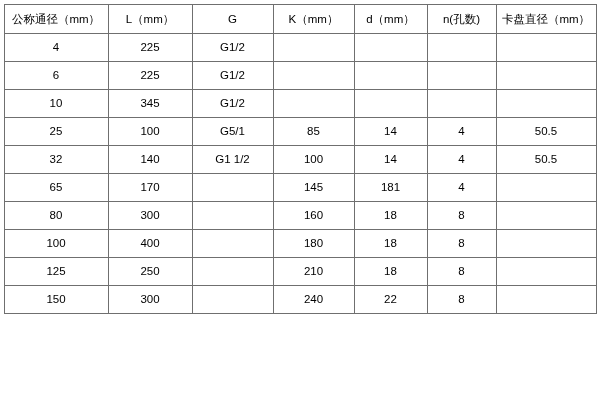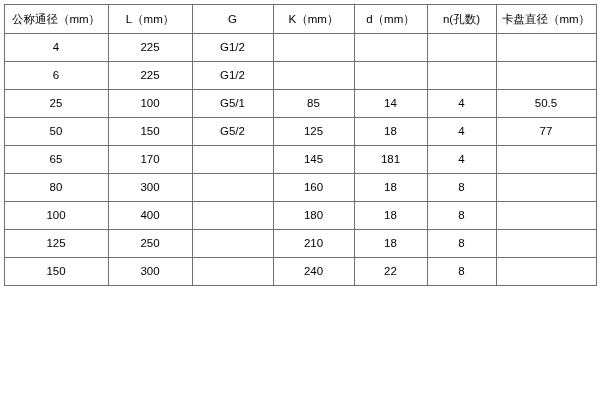--- a/index.html
+++ b/index.html
@@ -92,36 +92,45 @@
       <tr>
         <td>6</td>
         <td>225</td>
         <td>G1/2</td>
         <td></td>
         <td></td>
         <td></td>
         <td></td>
       </tr>
       <tr>
+        <td>10</td>
+        <td>345</td>
+        <td>G1/2</td>
+        <td></td>
+        <td></td>
+        <td></td>
+        <td></td>
+      </tr>
+      <tr>
         <td>25</td>
         <td>100</td>
         <td>G5/1</td>
         <td>85</td>
         <td>14</td>
         <td>4</td>
         <td>50.5</td>
       </tr>
       <tr>
-        <td>50</td>
-        <td>150</td>
-        <td>G5/2</td>
-        <td>125</td>
-        <td>18</td>
+        <td>32</td>
+        <td>140</td>
+        <td>G1 1/2</td>
+        <td>100</td>
+        <td>14</td>
         <td>4</td>
-        <td>77</td>
+        <td>50.5</td>
       </tr>
       <tr>
         <td>65</td>
         <td>170</td>
         <td></td>
         <td>145</td>
         <td>181</td>
         <td>4</td>
         <td></td>
       </tr>

